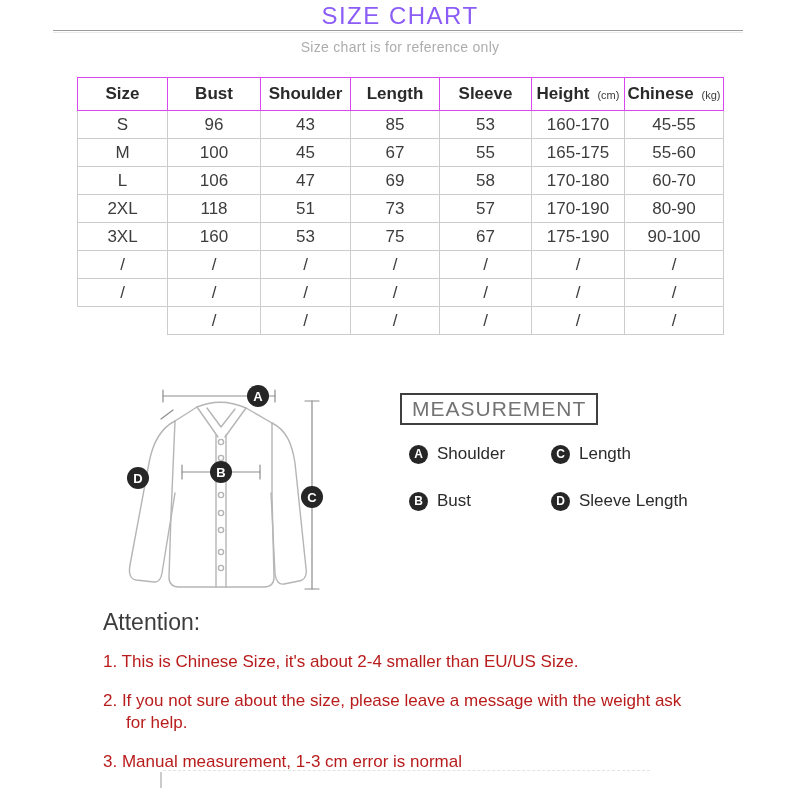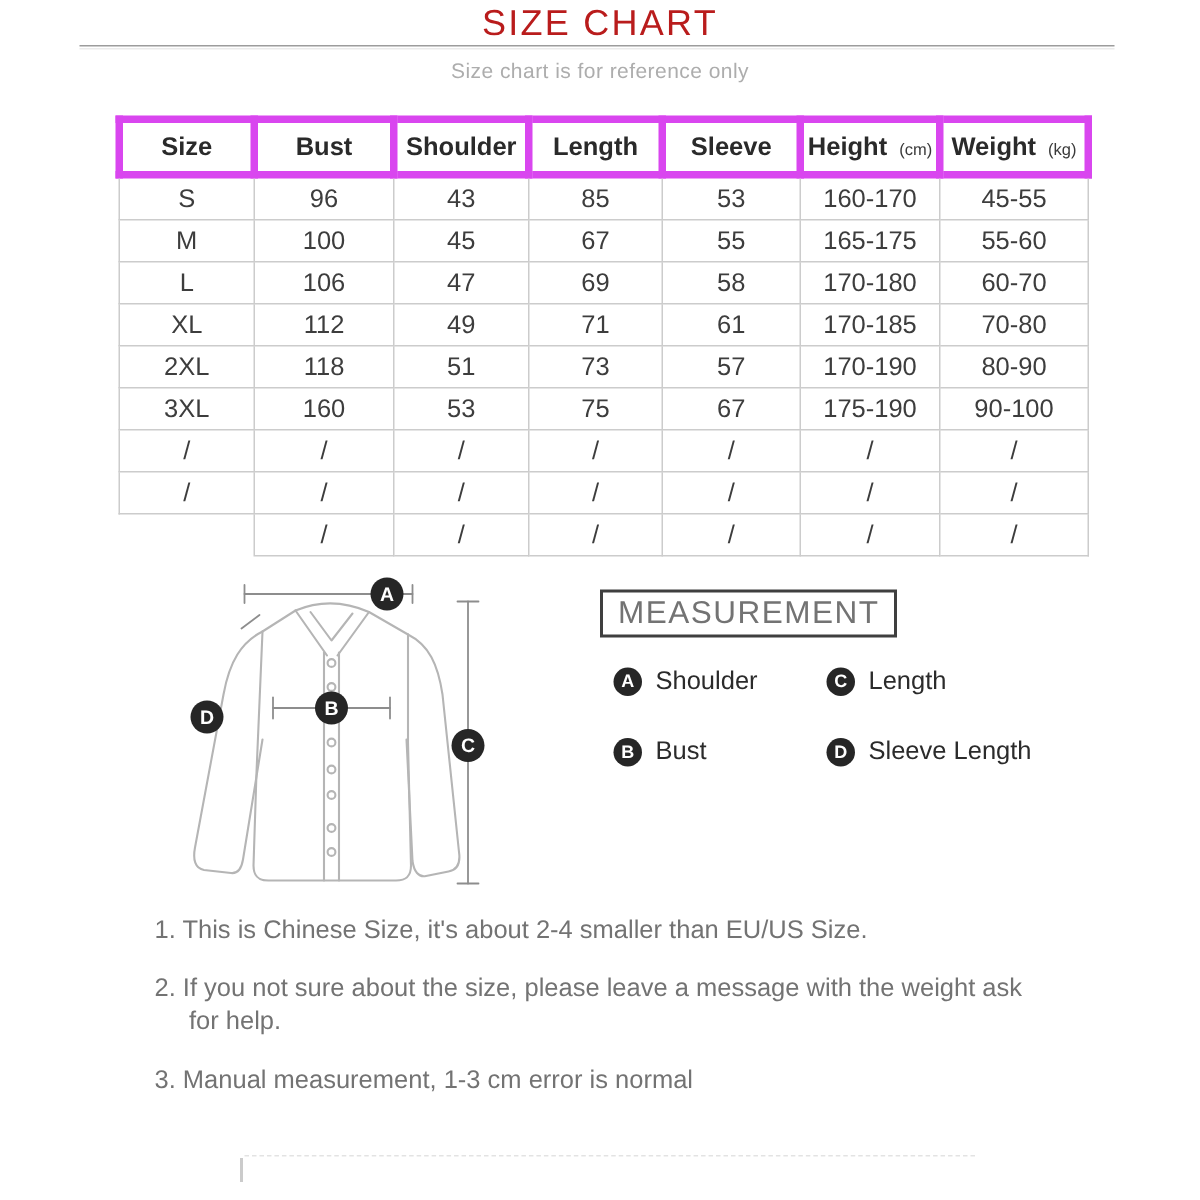--- a/index.html
+++ b/index.html
@@ -8,21 +8,21 @@
     background: #ffffff;
     overflow: hidden;
     font-family: "Liberation Sans", sans-serif;
   }
   #page { position: relative; width: 800px; height: 800px; background: #fff; }
 
   
   #page-title {
     position: absolute; top: 2px; left: 0; width: 800px;
     text-align: center; font-size: 24px; letter-spacing: 1.5px;
-    color: #b91c1c; font-weight: 400; margin: 0;
+    color: #8b5cf6; font-weight: 400; margin: 0;
   }
   #title-rule {
     position: absolute; top: 30px; left: 53px; width: 690px; height: 1px;
     background: #9c9c9c; box-shadow: 0 2px 0 rgba(0,0,0,0.08);
   }
   #page-subtitle {
     position: absolute; top: 39px; left: 0; width: 800px;
     text-align: center; font-size: 14px; color: #adadad;
     letter-spacing: 0.3px; margin: 0;
   }
@@ -34,21 +34,21 @@
   }
   #size-table col.c1 { width: 90px; }
   #size-table col.c2 { width: 93px; }
   #size-table col.c3 { width: 90px; }
   #size-table col.c4 { width: 89px; }
   #size-table col.c5 { width: 92px; }
   #size-table col.c6 { width: 93px; }
   #size-table col.c7 { width: 99px; }
   #size-table th {
     height: 32px; font-size: 17px; font-weight: bold; color: #2a2a2a;
-    border: 5px solid #d946ef; text-align: center; vertical-align: middle;
+    border: 1px solid #d946ef; text-align: center; vertical-align: middle;
     background: #fff; padding: 0;
   }
   #size-table td {
     height: 27px; font-size: 17px; color: #3d3d3d;
     border: 1px solid #cccccc; text-align: center; vertical-align: middle;
     background: #fff; padding: 0;
   }
   #size-table .unit { font-size: 11px; font-weight: 400; color: #3a3a3a; margin-left: 8px; }
   #size-table td.empty-cell { border-left-color: transparent; border-bottom-color: transparent; }
 
@@ -84,21 +84,21 @@
     flex: 0 0 19px; line-height: 1;
   }
   .legend-label { margin-left: 9px; font-size: 17px; color: #2b2b2b; white-space: nowrap; }
 
   
   #attention { position: absolute; left: 103px; top: 609px; width: 602px; }
   #attention-heading {
     margin: 0 0 15px 0; font-size: 23px; font-weight: 400; color: #3c3c3c;
   }
   .note {
-    margin: 0 0 17px 0; font-size: 17px; line-height: 1.3; color: #737373;
+    margin: 0 0 17px 0; font-size: 17px; line-height: 1.3; color: #b91c1c;
     padding-left: 23px; text-indent: -23px;
   }
 
   
   #bottom-divider {
     position: absolute; left: 163px; top: 770px; width: 487px; height: 0;
     border-top: 1px dashed #e3e3e3;
   }
   #bottom-tick {
     position: absolute; left: 160px; top: 772px; width: 2px; height: 16px;
@@ -125,21 +125,21 @@
         <col class="c7">
     </colgroup>
     <thead>
       <tr id="size-head-row">
           <th><span>Size</span></th>
           <th><span>Bust</span></th>
           <th><span>Shoulder</span></th>
           <th><span>Length</span></th>
           <th><span>Sleeve</span></th>
           <th><span>Height</span><span class="unit">(cm)</span></th>
-          <th><span>Weight</span><span class="unit">(kg)</span></th>
+          <th><span>Chinese</span><span class="unit">(kg)</span></th>
         </tr>
     </thead>
     <tbody id="size-table-body">
         <tr>
           <td>S</td>
           <td>96</td>
           <td>43</td>
           <td>85</td>
           <td>53</td>
           <td>160-170</td>
@@ -157,29 +157,20 @@
         <tr>
           <td>L</td>
           <td>106</td>
           <td>47</td>
           <td>69</td>
           <td>58</td>
           <td>170-180</td>
           <td>60-70</td>
         </tr>
         <tr>
-          <td>XL</td>
-          <td>112</td>
-          <td>49</td>
-          <td>71</td>
-          <td>61</td>
-          <td>170-185</td>
-          <td>70-80</td>
-        </tr>
-        <tr>
           <td>2XL</td>
           <td>118</td>
           <td>51</td>
           <td>73</td>
           <td>57</td>
           <td>170-190</td>
           <td>80-90</td>
         </tr>
         <tr>
           <td>3XL</td>
@@ -299,20 +290,21 @@
         <span class="badge">B</span>
         <span class="legend-label">Bust</span>
       </div>
       <div class="legend-item">
         <span class="badge">D</span>
         <span class="legend-label">Sleeve Length</span>
       </div>
     </div>
 
   <div id="attention">
+    <h2 id="attention-heading">Attention:</h2>
     <div id="attention-notes">
         <p class="note">1. This is Chinese Size, it's about 2-4 smaller than EU/US Size.</p>
         <p class="note">2. If you not sure about the size, please leave a message with the weight ask for help.</p>
         <p class="note">3. Manual measurement, 1-3 cm error is normal</p>
       </div>
   </div>
 
   <div id="bottom-divider"></div>
   <div id="bottom-tick"></div>
 

